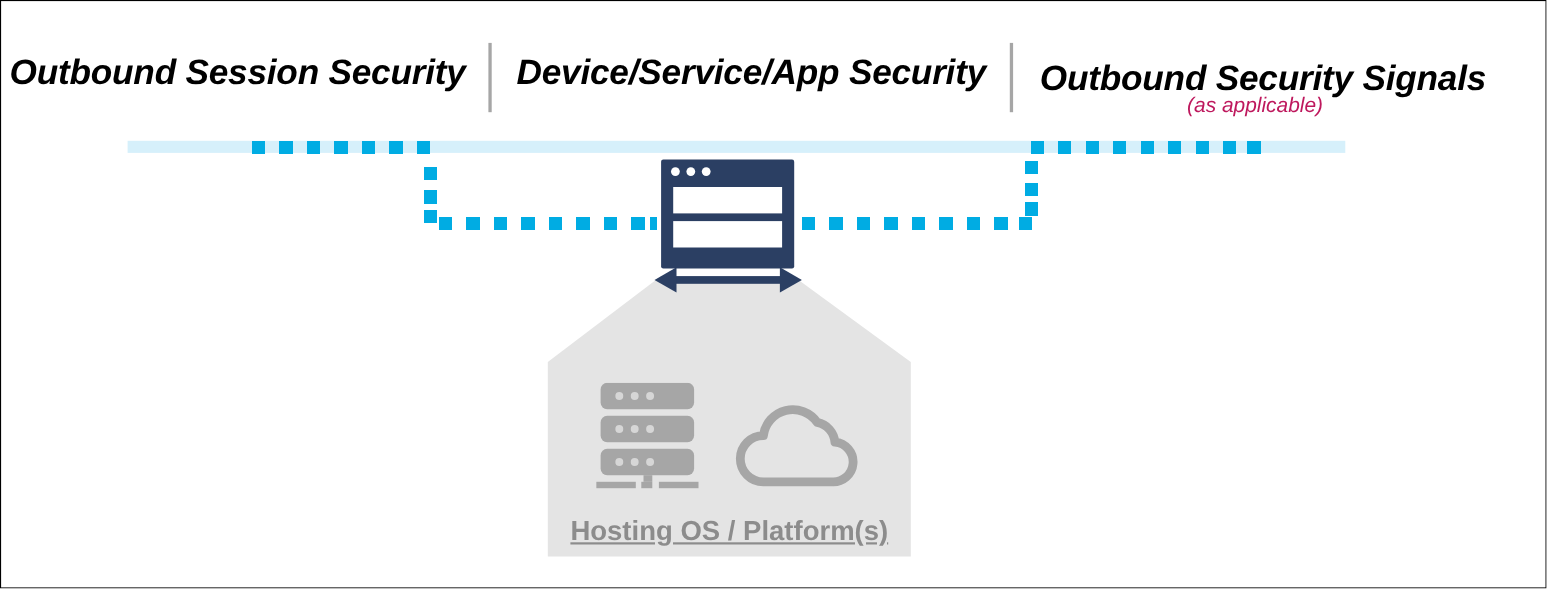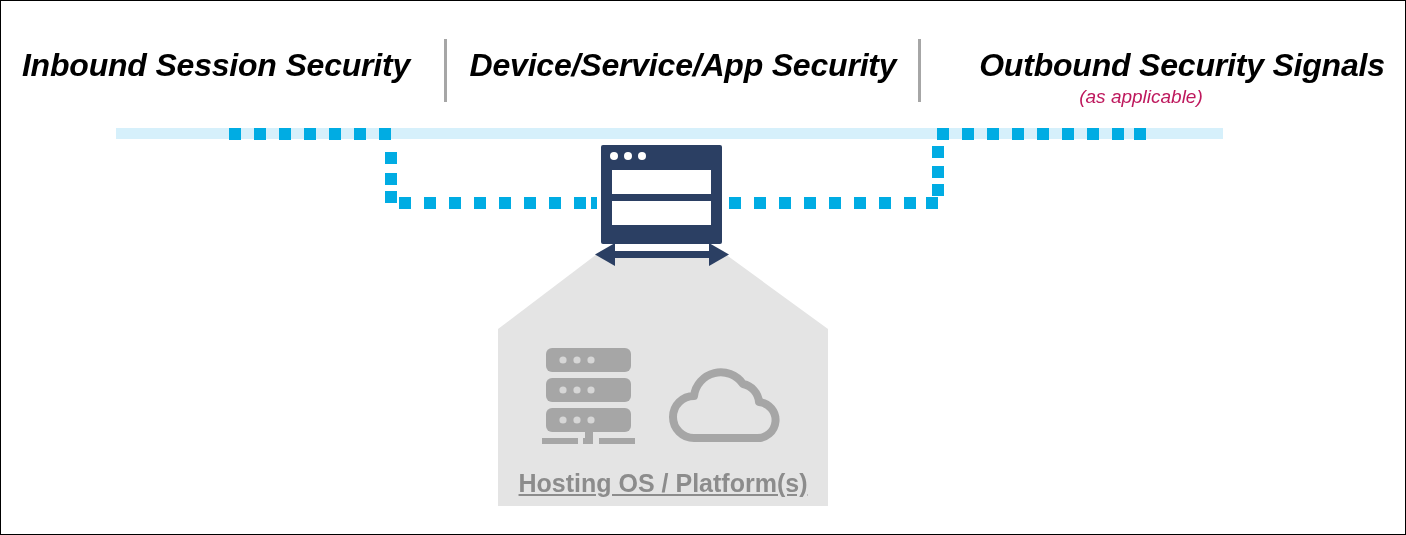--- a/index.html
+++ b/index.html
@@ -39,25 +39,24 @@
   }
   #heading-device {
     left: 448px;
     top: 46px;
     width: 468px;
     text-align: center;
     font-size: 32px;
   }
   #heading-outbound {
     left: 930px;
-    top: 46px;
+    top: 52px;
     width: 420px;
-    text-align: center;
+    text-align: right;
     font-size: 32px;
-    margin-left: 41px;
   }
   #heading-outbound-sub {
     position: absolute;
     left: 930px;
     top: 85px;
     width: 420px;
     text-align: center;
     font-size: 19px;
     font-style: italic;
     font-weight: normal;
@@ -169,21 +168,21 @@
     color: #8c8c8c;
     white-space: nowrap;
     text-decoration: underline;
   }
 </style>
 </head>
 <body>
 
 <div id="canvas">
 
-  <div class="heading" id="heading-inbound">Inbound Session Security</div>
+  <div class="heading" id="heading-inbound">Outbound Session Security</div>
 
   <div class="divider" id="divider-1"></div>
 
   <div class="heading" id="heading-device">Device/Service/App Security</div>
 
   <div class="divider" id="divider-2"></div>
 
   <div class="heading" id="heading-outbound">Outbound Security Signals</div>
 
   <div id="heading-outbound-sub">(as applicable)</div>

